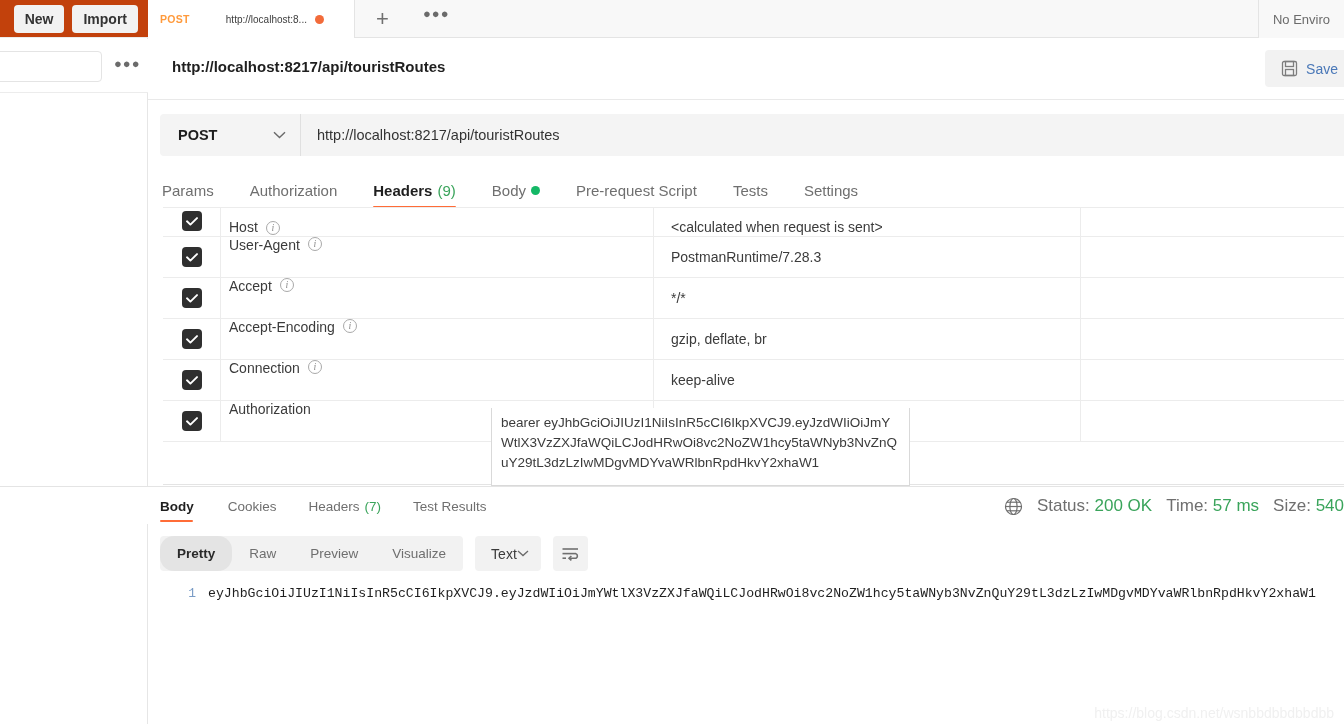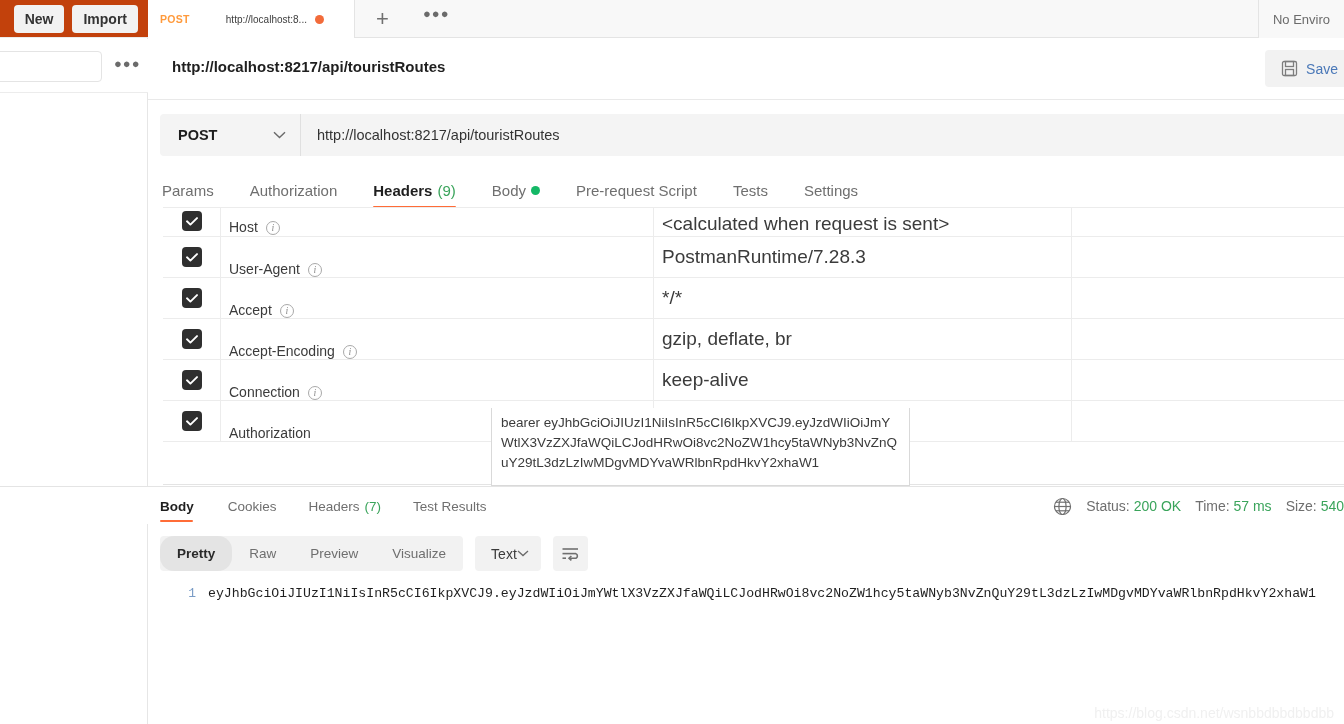--- a/index.html
+++ b/index.html
@@ -155,30 +155,30 @@
     width: 58px; display: flex; align-items: center; justify-content: center;
     align-self: stretch; border-right: 1px solid #ececec;
   }
   .hrow.first .c-check { padding-bottom: 2px; }
   .cb {
     width: 20px; height: 20px; border-radius: 4px; background: #2f2f2f;
     display: flex; align-items: center; justify-content: center; cursor: pointer;
   }
   .cb svg { display: block; }
   .c-key {
-    width: 433px; display: flex; align-items: flex-end; gap: 8px;
+    width: 433px; display: flex; align-items: flex-start; gap: 8px;
     align-self: stretch; padding-left: 8px;
     border-right: 1px solid #ececec; font-size: 14px; color: #3b3b3b;
   }
   .hrow.first .c-key { align-items: flex-end; padding-bottom: 1px; }
   .c-key .ph { color: #b4b4b4; }
   .c-val {
     width: 418px; align-self: stretch; display: flex; align-items: center;
     padding-left: 8px; border-right: 1px solid #ececec;
-    font-size: 19px; color: #3b3b3b;
+    font-size: 14px; color: #3b3b3b; margin-left: 9px;
   }
   .hrow.first .c-val { align-items: flex-end; padding-bottom: 1px; }
   .c-desc {
     flex: 1; align-self: stretch; display: flex; align-items: center;
     padding-left: 12px; font-size: 14px; color: #b4b4b4;
   }
   .hrow.first .c-desc { align-items: flex-end; padding-bottom: 1px; }
   .info-ic {
     width: 14px; height: 14px; border-radius: 50%;
     border: 1.2px solid #a9a9a9; color: #8e8e8e;
@@ -216,21 +216,21 @@
   .rsp-tab:first-child { padding-left: 0; padding-right: 18px; }
   .rsp-tab.active { color: #1f1f1f; font-weight: bold; }
   .rsp-tab.active::after {
     content: ''; position: absolute; left: 0; width: 33px; bottom: 3px;
     height: 2.5px; background: #ff6c37; border-radius: 2px;
   }
   .rsp-tab .count { color: #3aa45b; font-weight: normal; }
   .resp-meta {
     position: absolute; right: 0; top: 0; height: 38px;
     display: flex; align-items: center; gap: 14px; padding-right: 0;
-    font-size: 14px; color: #6f6f6f; white-space: nowrap;
+    font-size: 17px; color: #6f6f6f; white-space: nowrap;
   }
   .resp-meta .val { color: #3aa45b; }
   .globe { flex: none; cursor: pointer; }
 
   
   .resp-toolbar {
     position: absolute; left: 160px; top: 536px;
     display: flex; align-items: center; gap: 12px;
   }
   .seg {

